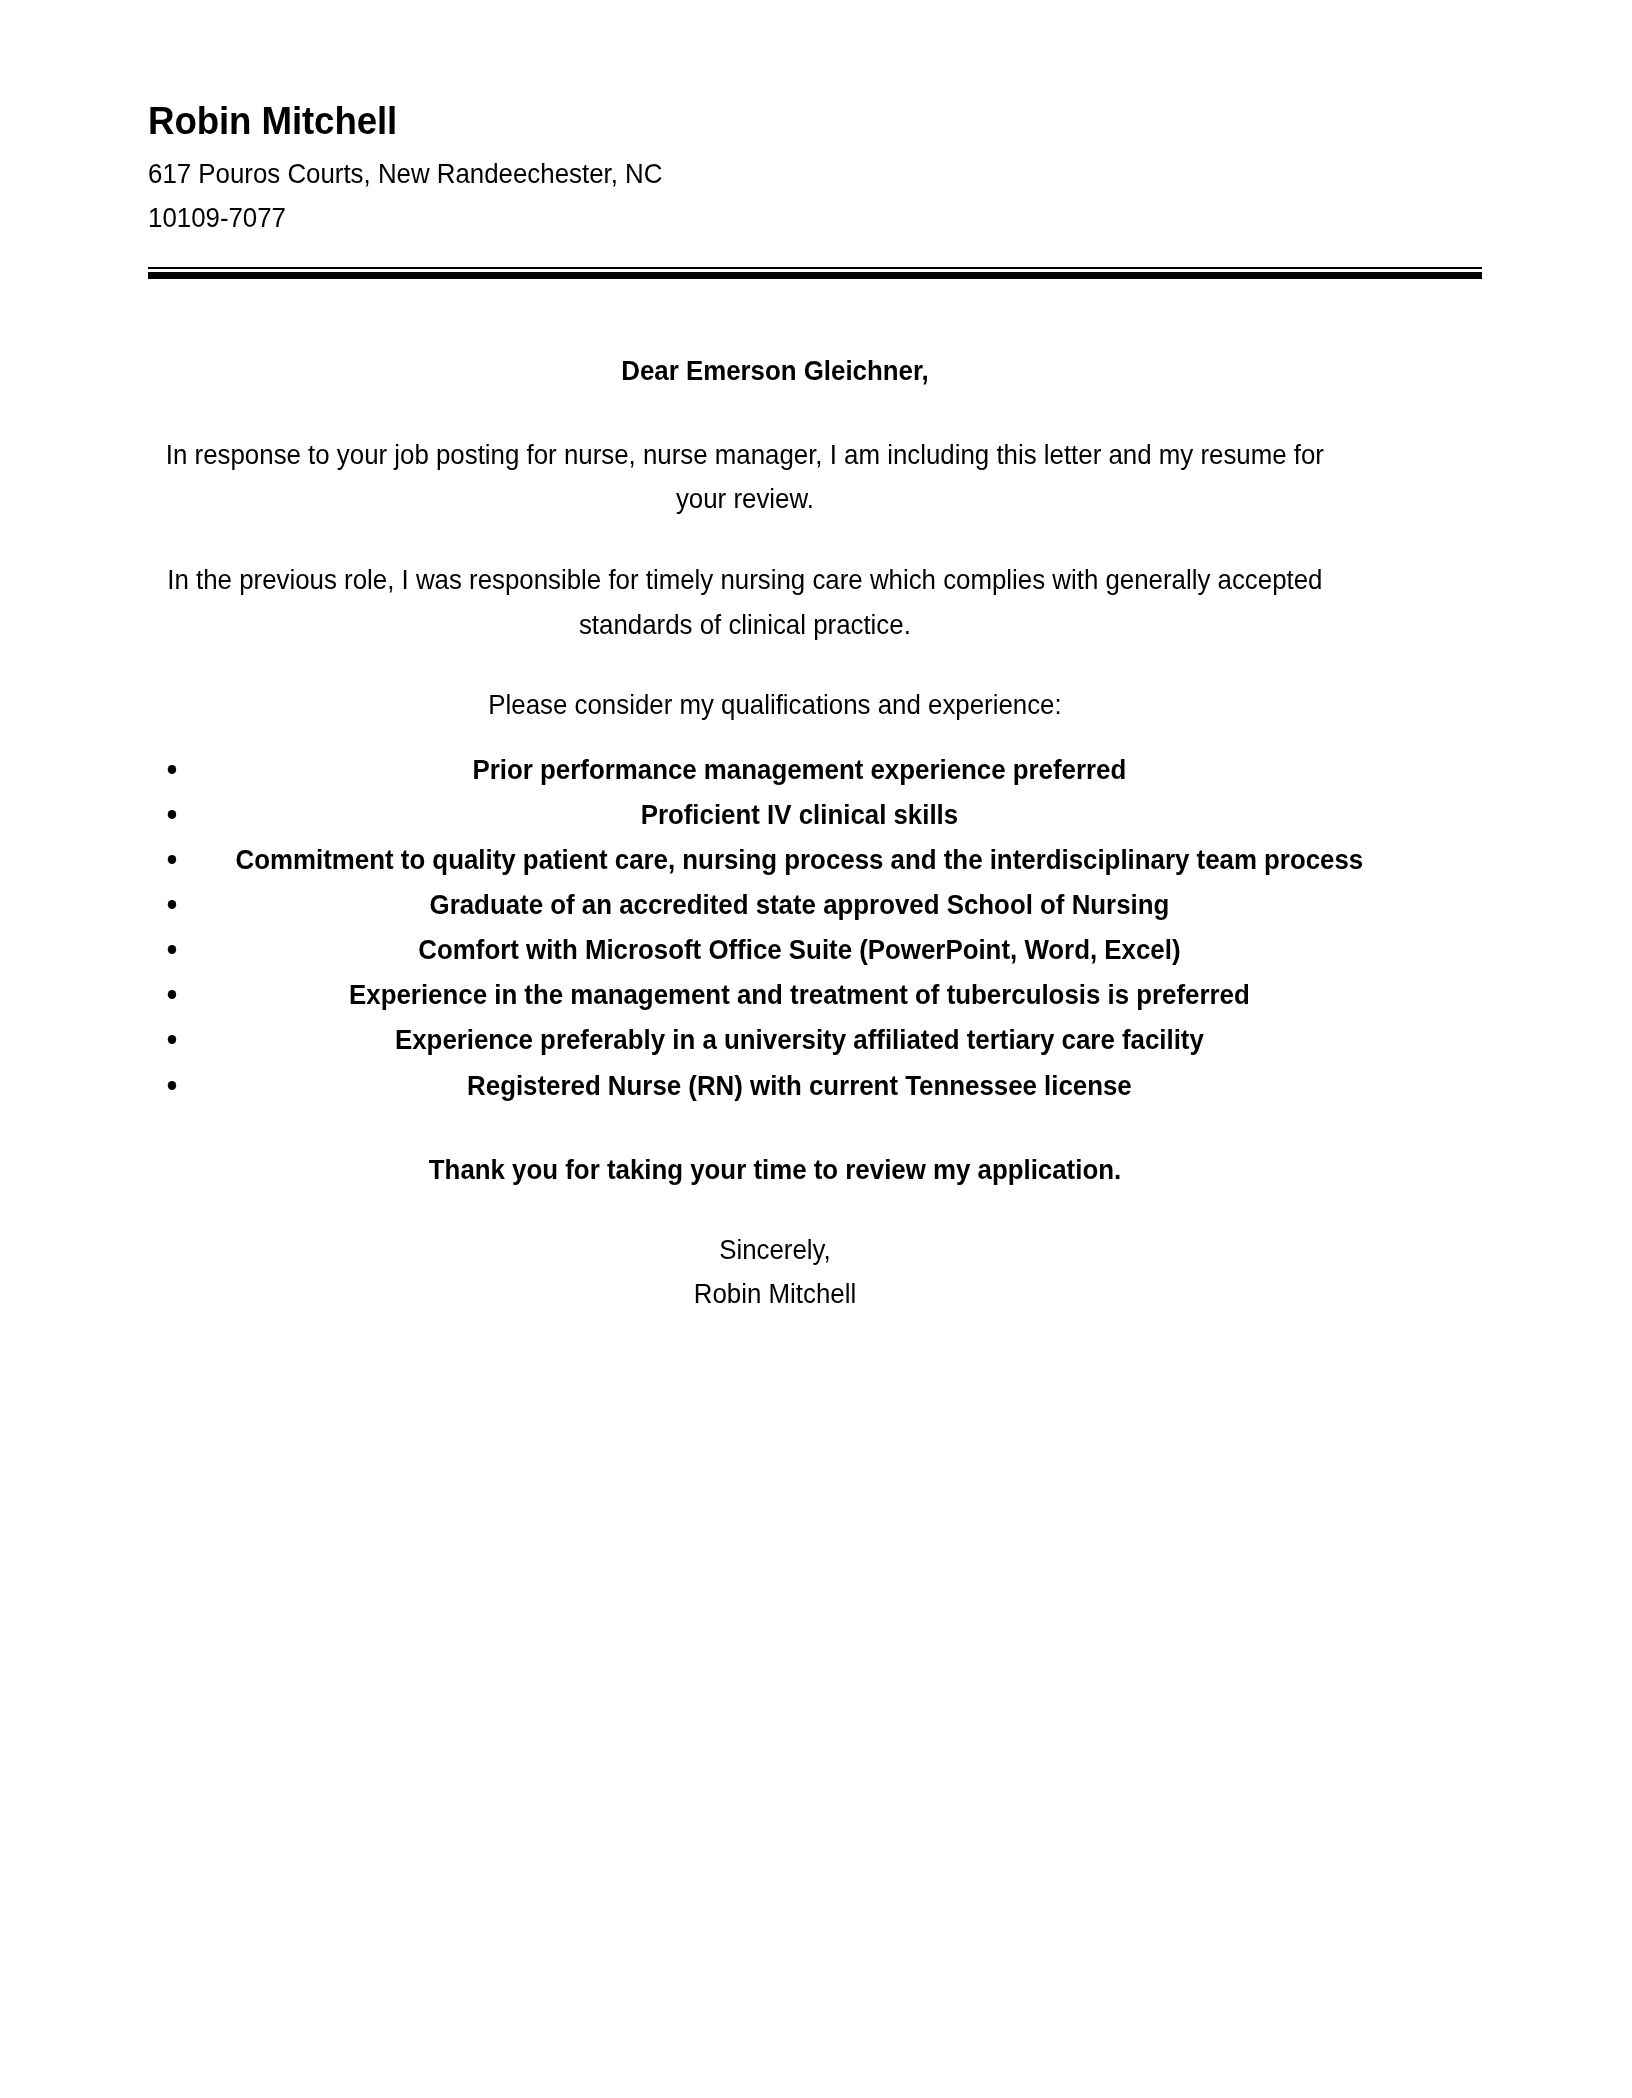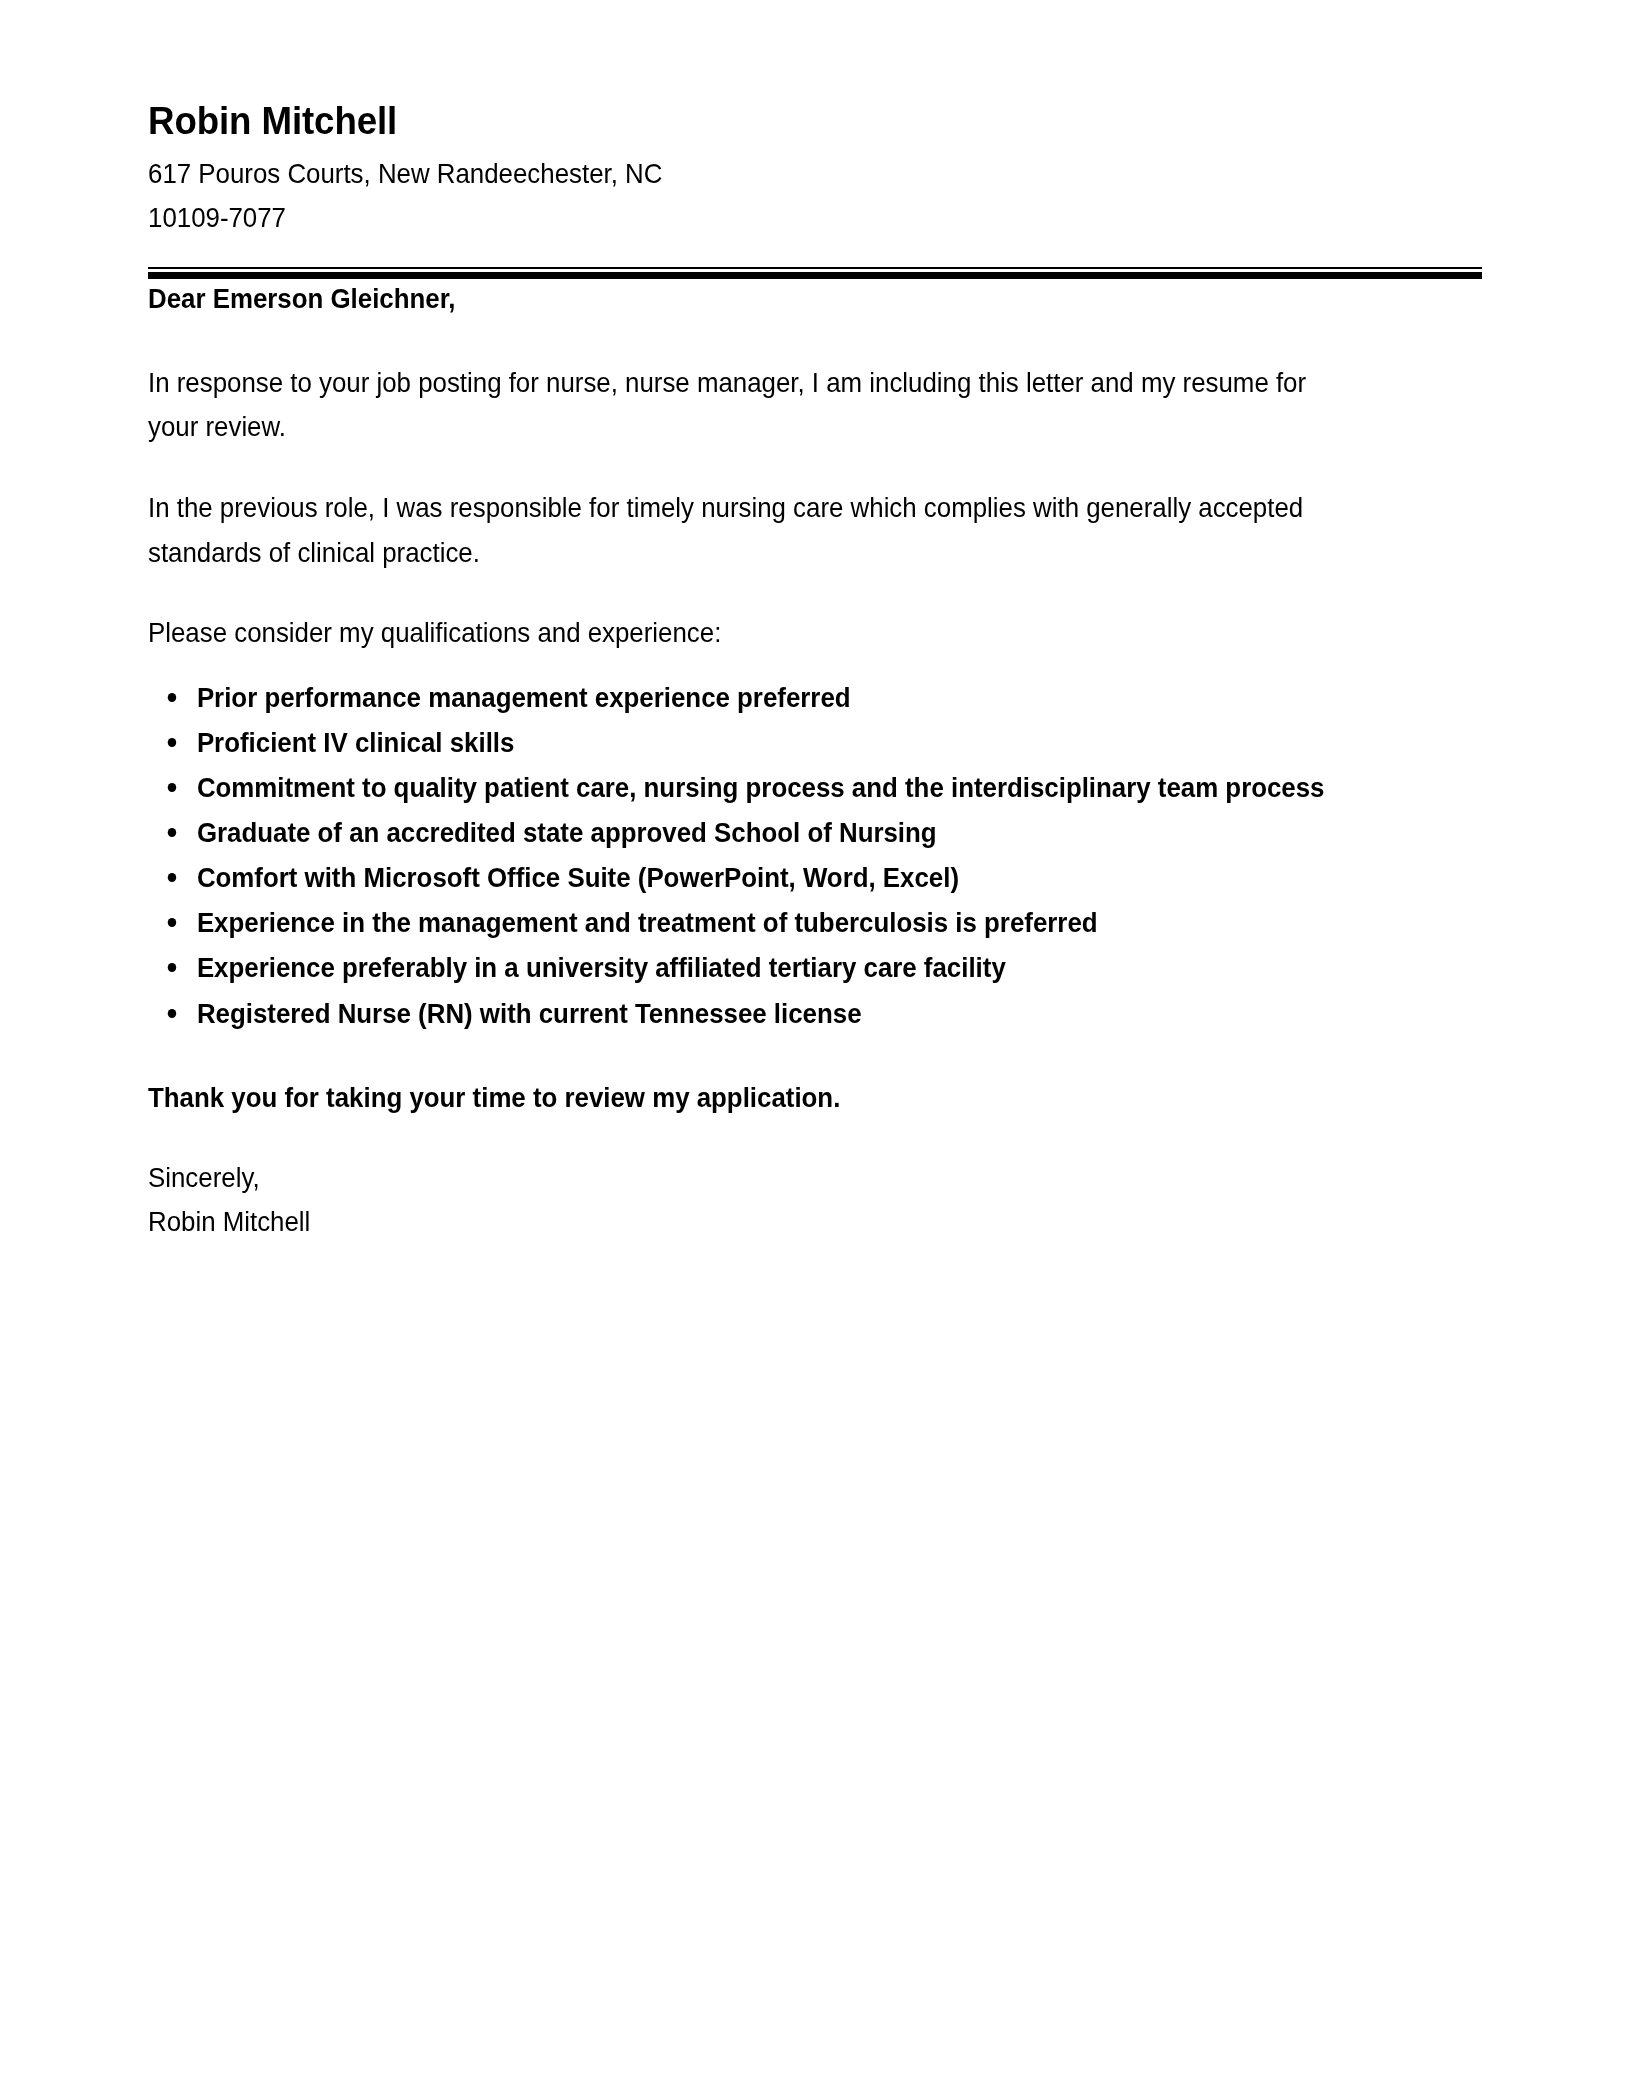--- a/index.html
+++ b/index.html
@@ -68,20 +68,22 @@
     height: 3px;
     background: #ffffff;
   }
   .header-rule .rule-thick {
     height: 7px;
     background: #000000;
   }
 
   
   .letter-body {
+    margin-top: 72px;
+    text-align: center;
   }
   .salutation {
     font-size: 27.5px;
     font-weight: bold;
     line-height: 1.45;
     margin: 0 0 42px 0;
     transform: scaleX(0.94);
     transform-origin: left center;
   }
   .body-paragraph {

